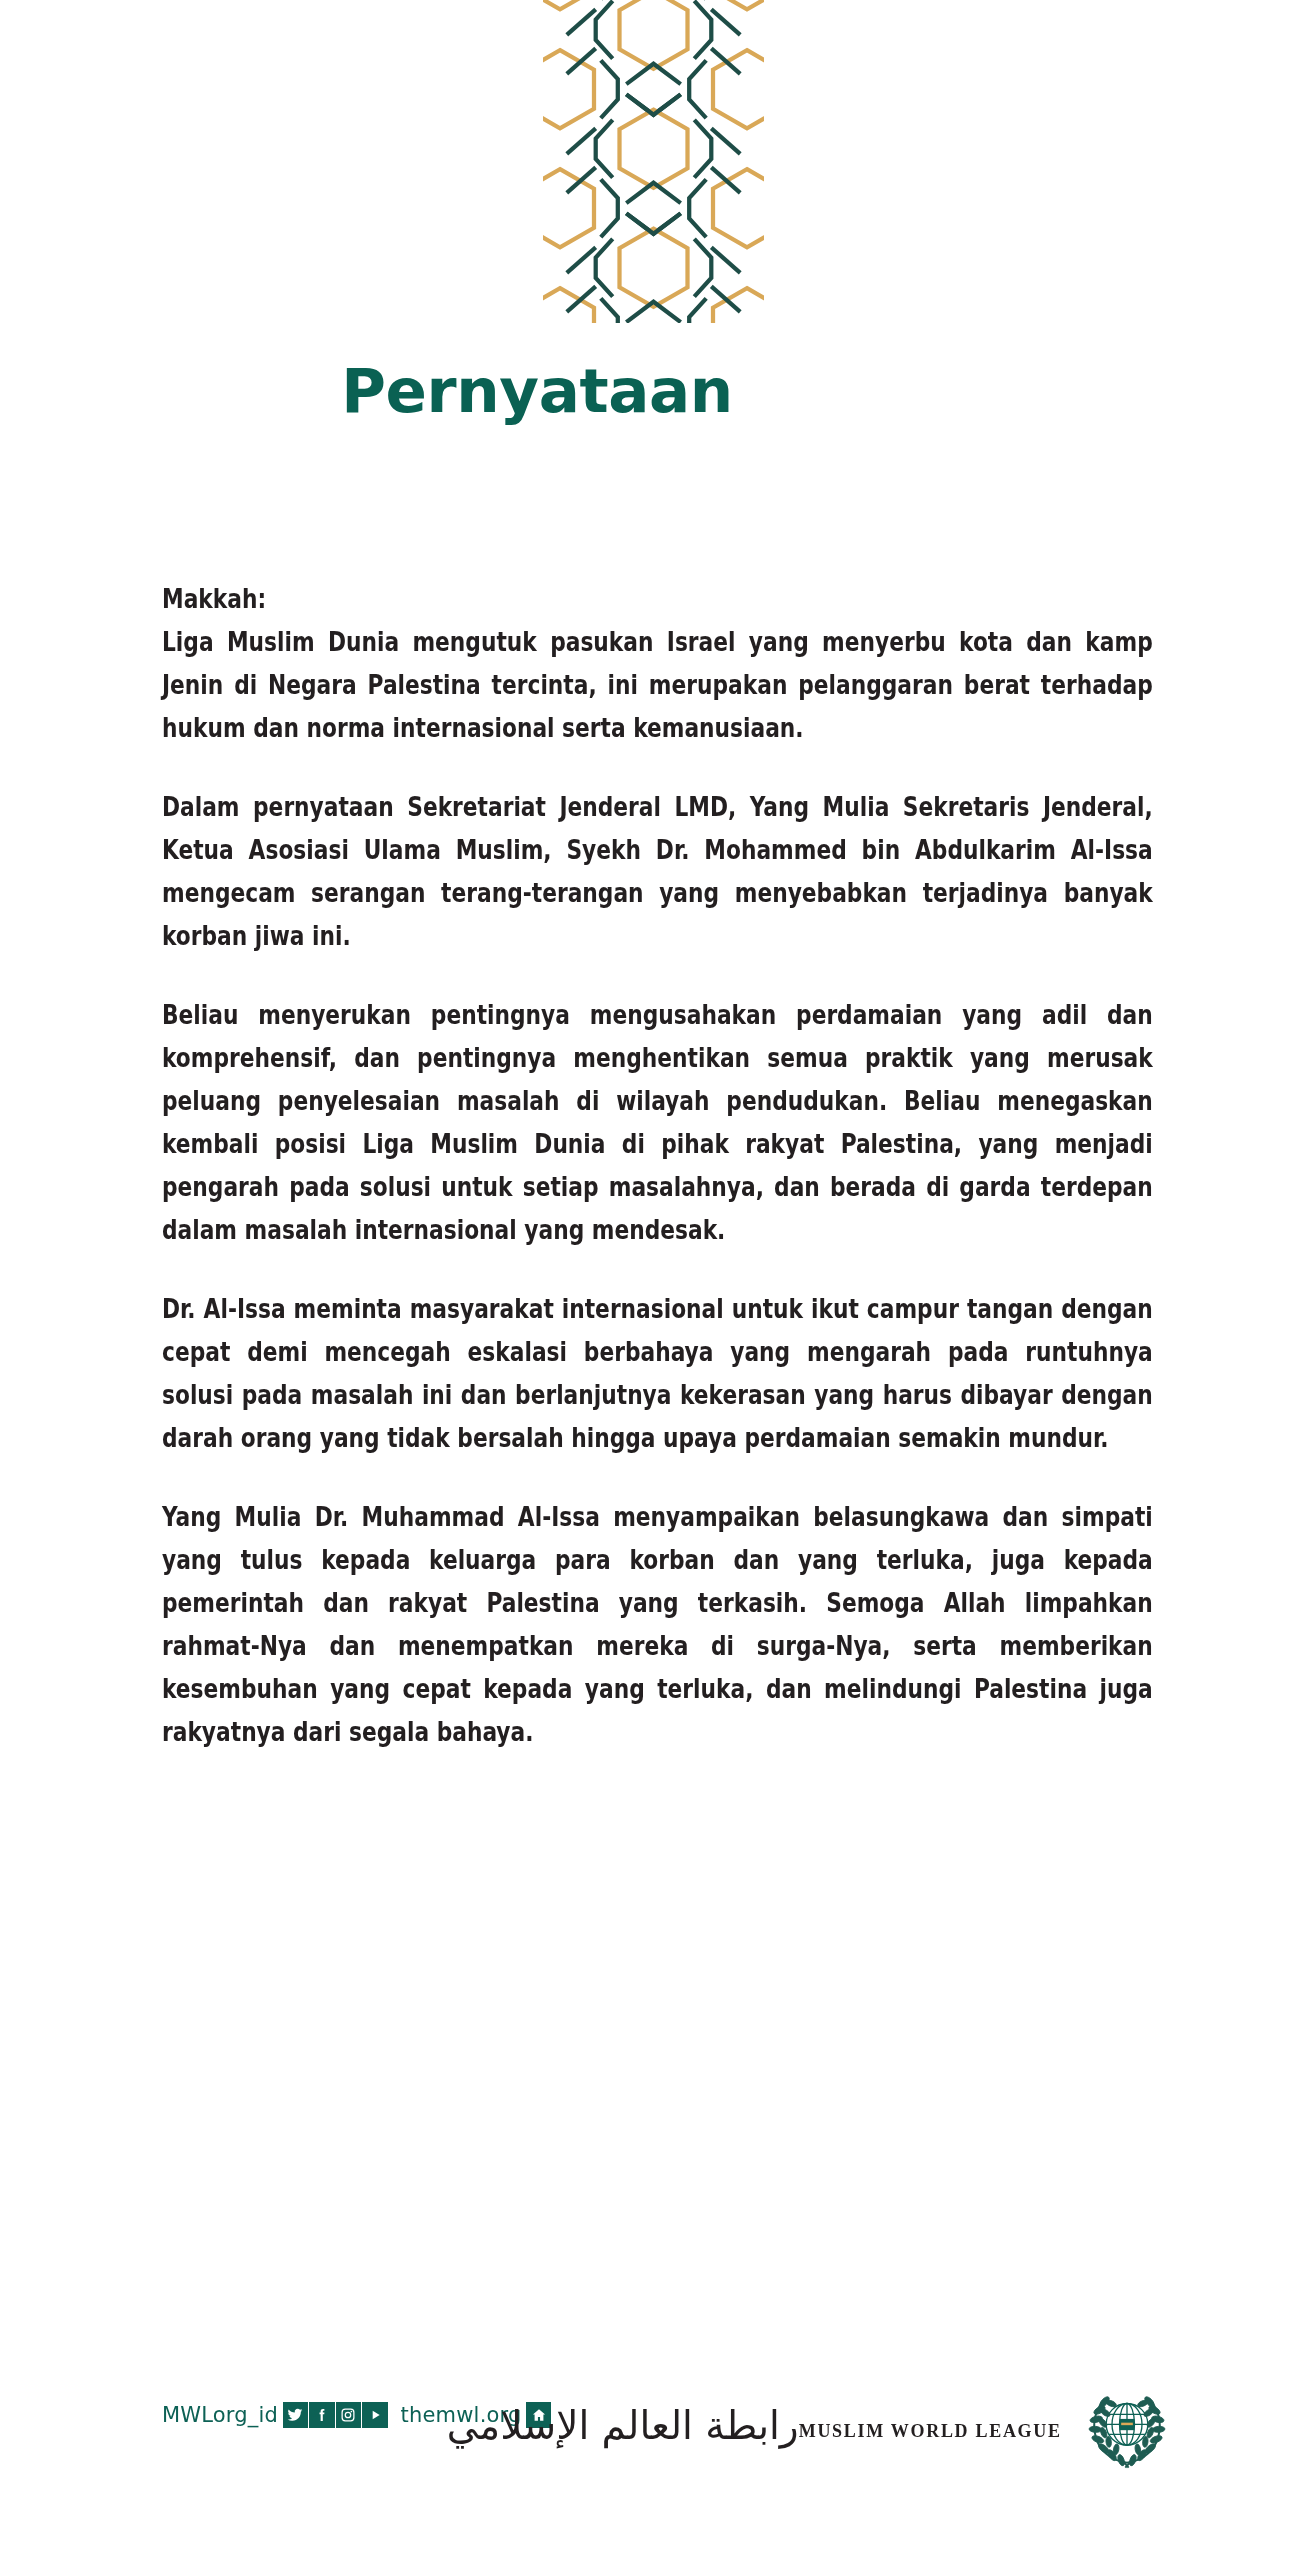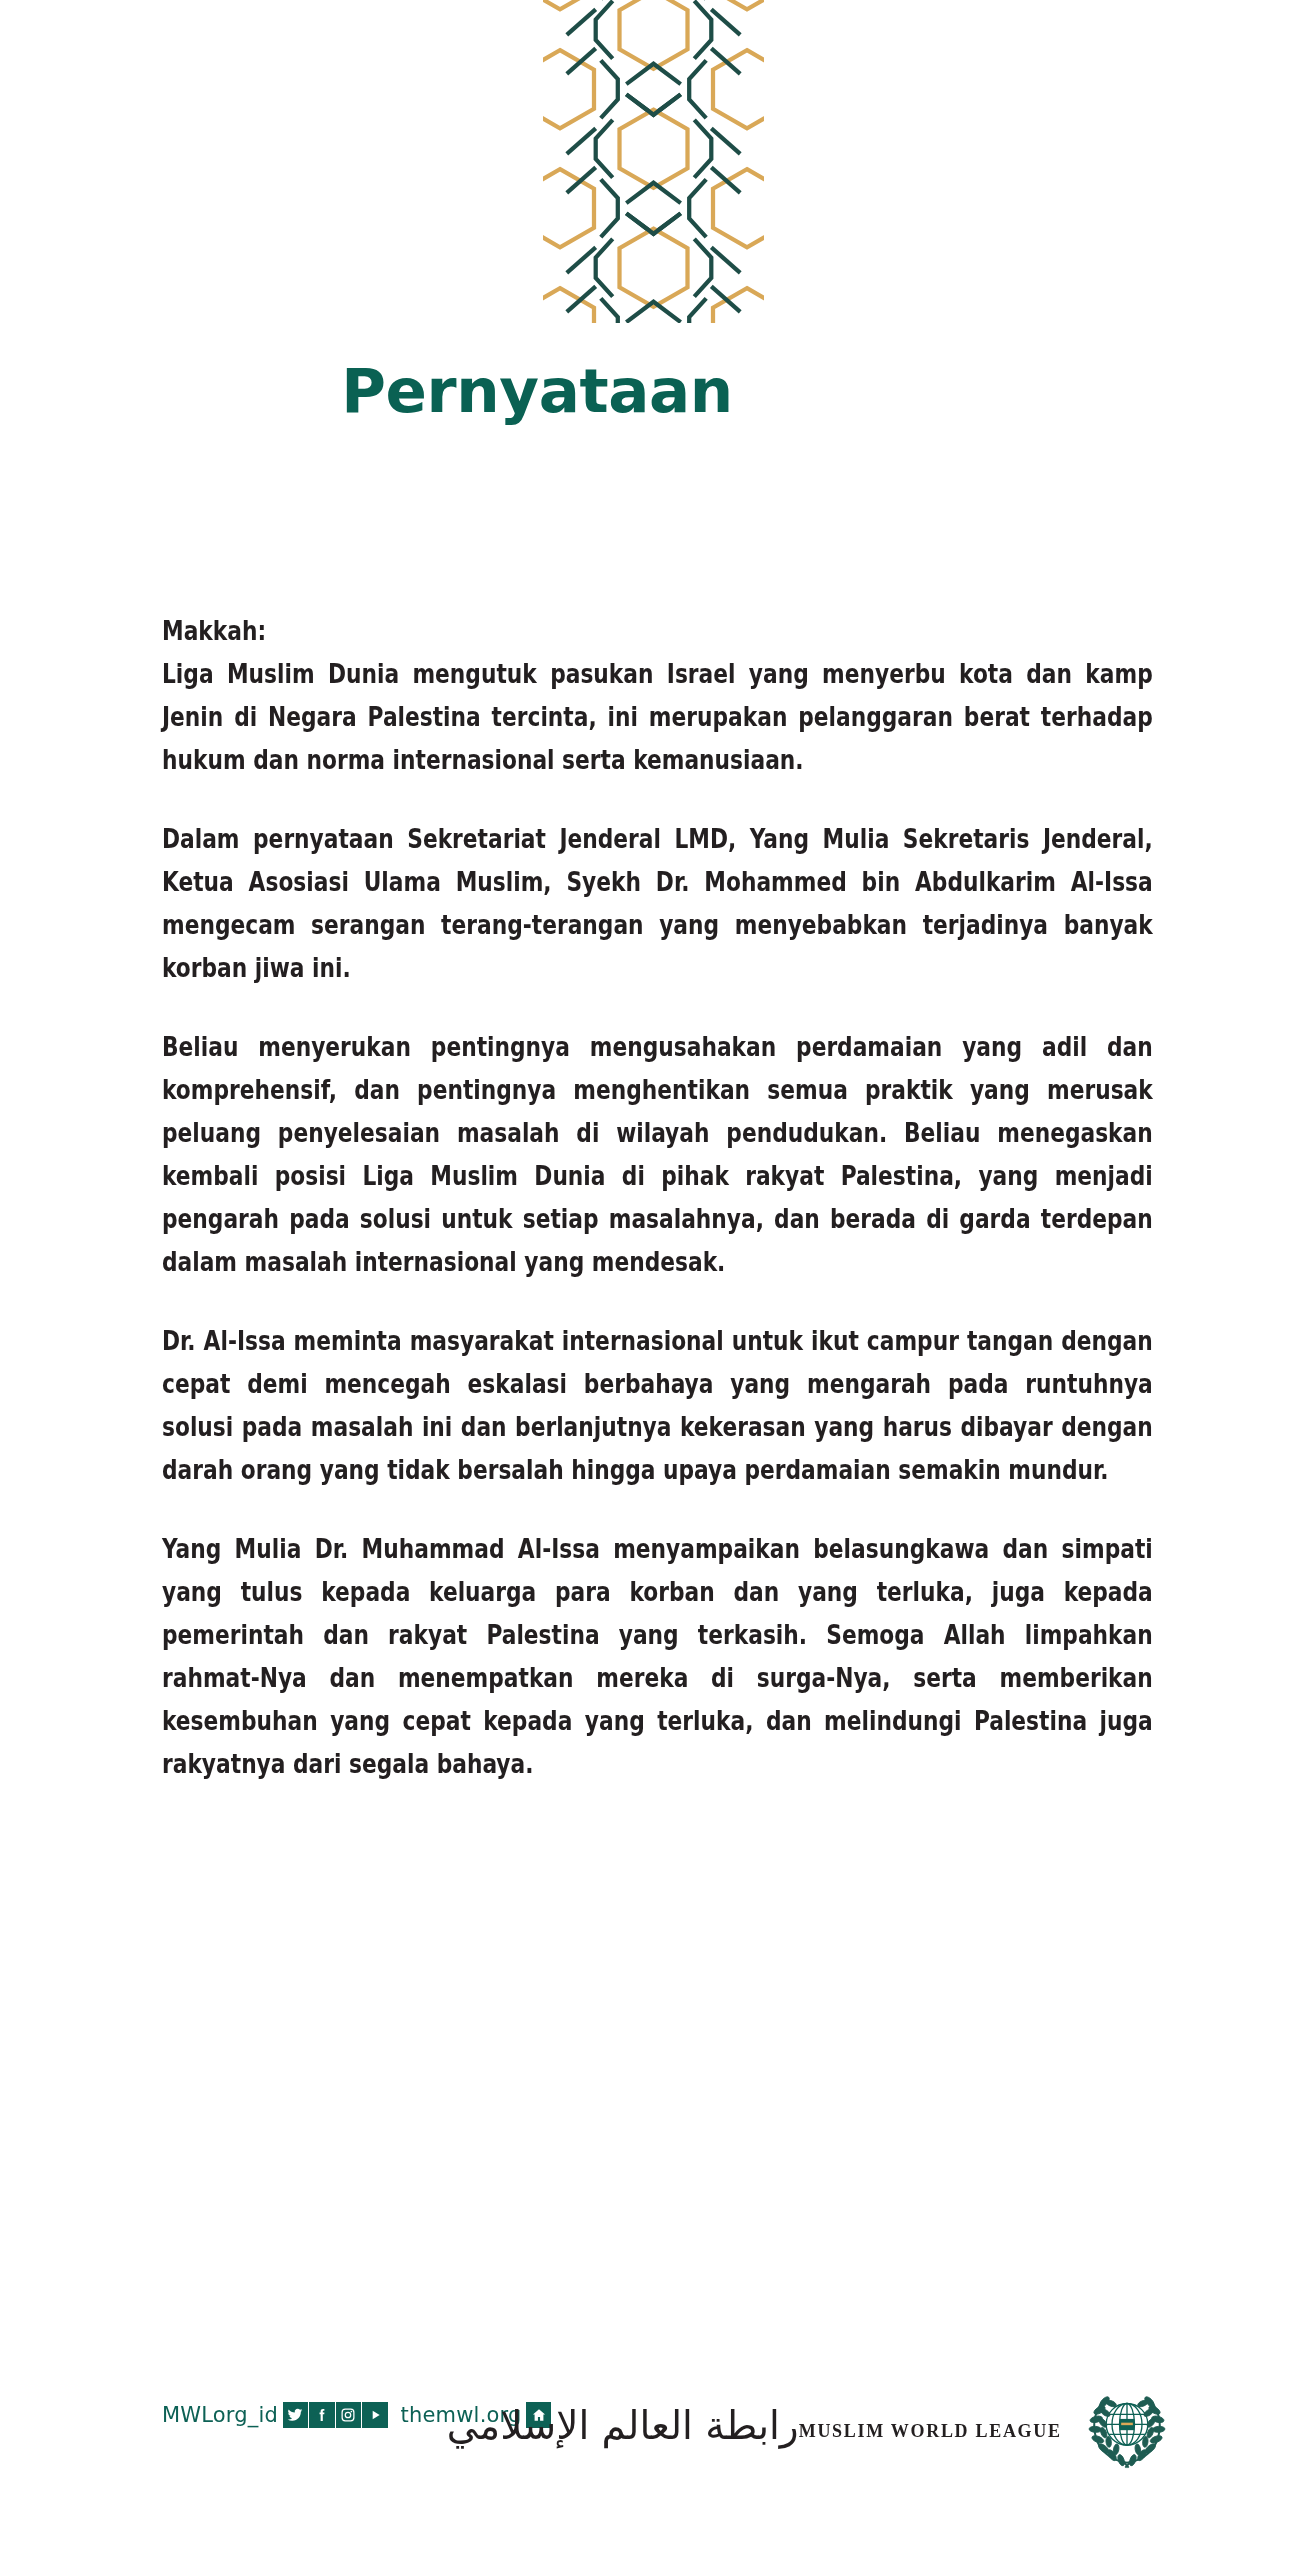--- a/index.html
+++ b/index.html
@@ -42,21 +42,21 @@
     font-size: 61px;
     font-weight: bold;
     letter-spacing: -0.4px;
     color: #0a6153;
     font-family: "DejaVu Sans", sans-serif;
   }
 
   
   .body-col {
     position: absolute;
-    top: 610px;
+    top: 578px;
     left: 162px;
     width: 991px;
   }
   .para {
     font-family: "DejaVu Sans Condensed", "Liberation Sans Narrow", "Liberation Sans", sans-serif;
     font-weight: bold;
     font-size: 26px;
     line-height: 43px;
     color: #231f20;
     text-align: justify;

